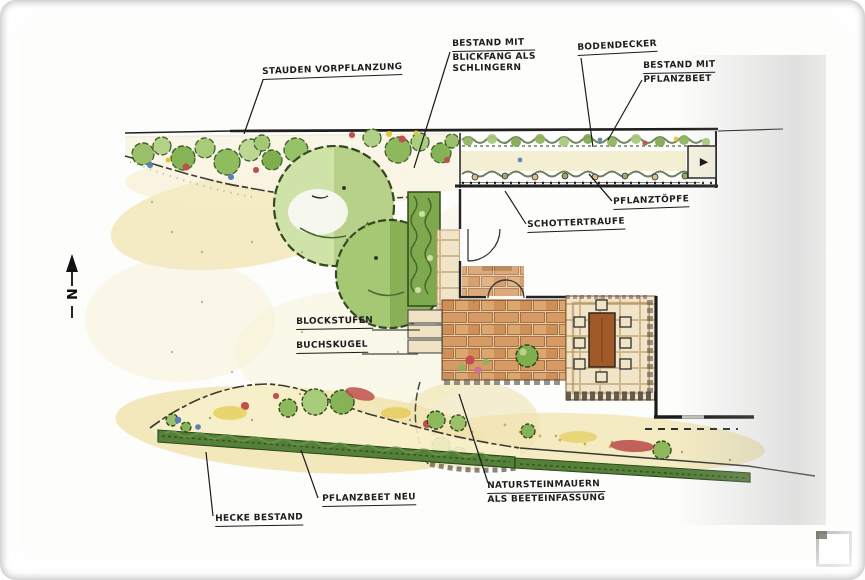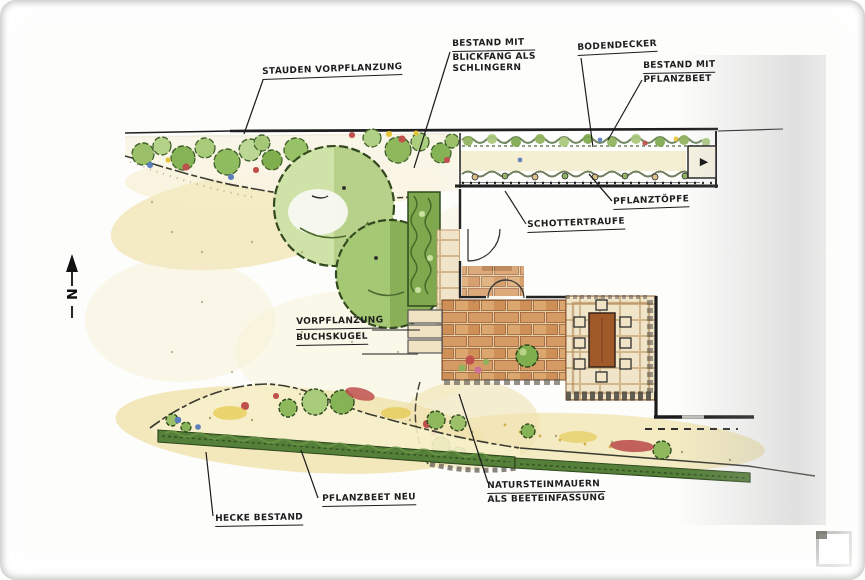--- a/index.html
+++ b/index.html
@@ -371,24 +371,24 @@
 
   <div class="lbl" style="left:613px;top:196px;transform:rotate(-2deg)">
     <span class="u">PFLANZTÖPFE</span>
   </div>
 
   <div class="lbl" style="left:527px;top:219px;transform:rotate(-2deg)">
     <span class="u">SCHOTTERTRAUFE</span>
   </div>
 
   <div class="lbl" style="left:296px;top:316px;transform:rotate(-1deg)">
-    <span class="u">VORPFLANZUNG</span>
-  </div>
-
-  <div class="lbl" style="left:296px;top:332px;transform:rotate(-1deg)">
+    <span class="u">BLOCKSTUFEN</span>
+  </div>
+
+  <div class="lbl" style="left:296px;top:340px;transform:rotate(-1deg)">
     <span class="u">BUCHSKUGEL</span>
   </div>
 
   <div class="lbl" style="left:487px;top:480px;transform:rotate(-1deg)">
     <span class="u">NATURSTEINMAUERN</span>
     <span>ALS BEETEINFASSUNG</span>
   </div>
 
   <div class="lbl" style="left:322px;top:493px;transform:rotate(-1deg)">
     <span class="u">PFLANZBEET NEU</span>

